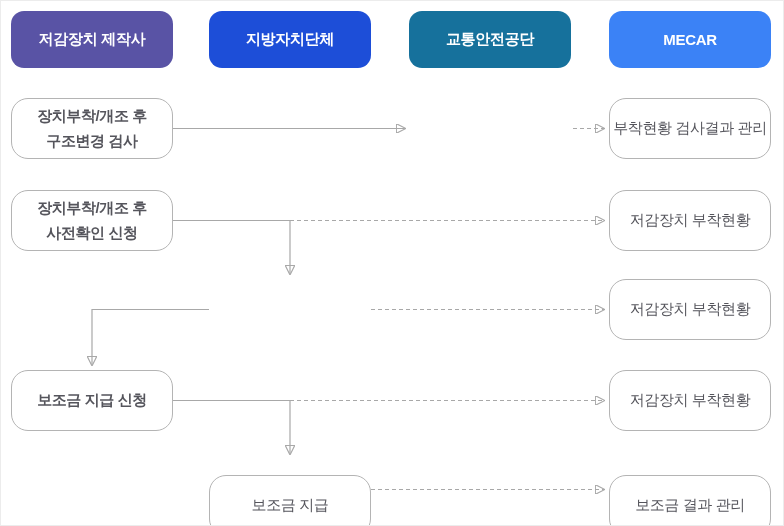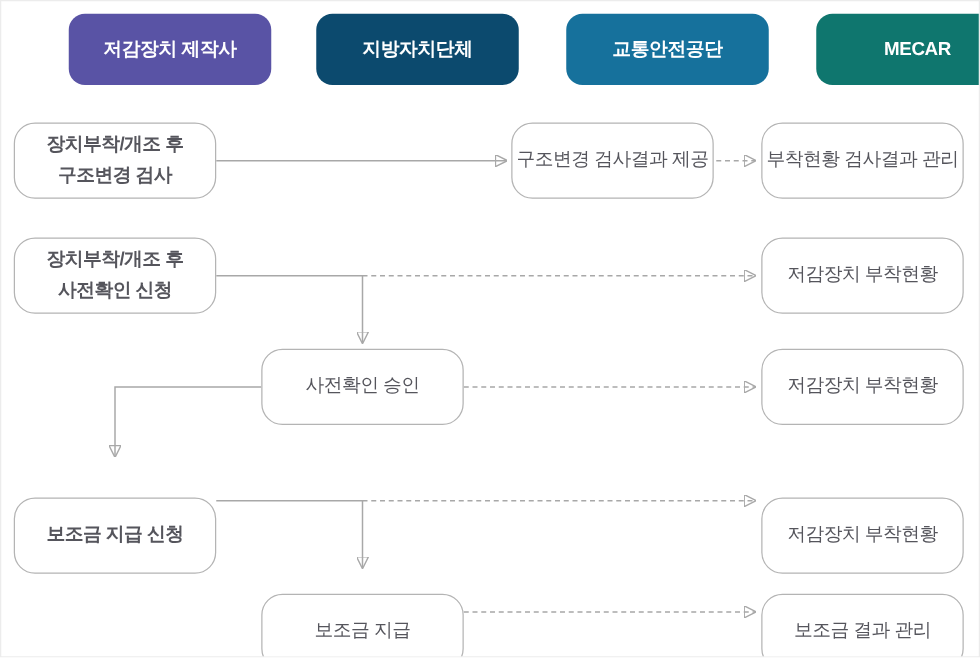--- a/index.html
+++ b/index.html
@@ -9,31 +9,30 @@
     width:784px;height:526px;
     background:#ffffff;
     border:1px solid #ececec;
     box-sizing:border-box;
     overflow:hidden;
   }
   
   .c1{left:10px;font-weight:bold;}  .c2{left:208px;}  .c3{left:408px;}  .c4{left:608px;}
   
   .rh{top:10px;height:57px;}
-  .r1{top:97px;}  .r2{top:189px;}  .r3{top:278px;}  .r4{top:369px;margin-top:28px;}  .r5{top:458px;margin-top:16px;}
+  .r1{top:97px;}  .r2{top:189px;}  .r3{top:278px;}  .r4{top:369px;}  .r5{top:458px;margin-top:16px;}
 
   .header{
     position:absolute;
     width:162px;
     border-radius:13px;
     display:flex;align-items:center;justify-content:center;
     color:#ffffff;
     font-size:15px;font-weight:bold;
     letter-spacing:-0.3px;
-    margin-left:44px;
   }
   .node{
     position:absolute;
     width:162px;height:61px;
     box-sizing:border-box;
     background:#ffffff;
     border:1px solid #b4b4b4;
     border-radius:17px;
     display:flex;align-items:center;justify-content:center;
     text-align:center;
@@ -55,27 +54,27 @@
   svg.connectors path.dashed{stroke-dasharray:4 3;}
 </style>
 </head>
 <body>
 
 <div class="canvas">
 
   <div class="header rh c1" style="background-color: rgb(89, 83, 165);">
     <span>저감장치 제작사</span>
   </div>
-  <div class="header rh c2" style="background-color: #0c4a6e;">
+  <div class="header rh c2" style="background-color: #1d4ed8;">
     <span>지방자치단체</span>
   </div>
   <div class="header rh c3" style="background-color: rgb(22, 113, 156);">
     <span>교통안전공단</span>
   </div>
-  <div class="header rh c4" style="background-color: #0f766e;">
+  <div class="header rh c4" style="background-color: #3b82f6;">
     <span>MECAR</span>
   </div>
 
   <svg class="connectors" width="784" height="526" viewBox="0 0 784 526">
     <defs>
       <marker id="arrow" viewBox="0 0 10 10" refX="9" refY="5" markerWidth="8" markerHeight="8" orient="auto">
         <path d="M0,0 L10,5 L0,10 z" fill="#9a9a9a" stroke="none"></path>
       </marker>
     </defs>
     <path d="M172,127.5 H404" marker-end="url(#arrow)"></path>
@@ -86,38 +85,32 @@
     <path class="dashed" d="M370,308.5 H603" marker-end="url(#arrow)"></path>
     <path d="M172,399.5 H289 V453" marker-end="url(#arrow)"></path>
     <path class="dashed" d="M289,399.5 H603" marker-end="url(#arrow)"></path>
     <path class="dashed" d="M370,488.5 H603" marker-end="url(#arrow)"></path>
   </svg>
 
   <div class="node r1 c1">
     <span class="lbl">장치부착/개조 후
 구조변경 검사</span>
   </div>
-  <div class="node r1 c3">
-    <span class="lbl">구조변경 검사결과 제공</span>
-  </div>
   <div class="node r1 c4">
     <span class="lbl">부착현황 검사결과 관리</span>
   </div>
 
   <div class="node r2 c1">
     <span class="lbl">장치부착/개조 후
 사전확인 신청</span>
   </div>
   <div class="node r2 c4">
     <span class="lbl">저감장치 부착현황</span>
   </div>
 
-  <div class="node r3 c2">
-    <span class="lbl">사전확인 승인</span>
-  </div>
   <div class="node r3 c4">
     <span class="lbl">저감장치 부착현황</span>
   </div>
 
   <div class="node r4 c1">
     <span class="lbl">보조금 지급 신청</span>
   </div>
   <div class="node r4 c4">
     <span class="lbl">저감장치 부착현황</span>
   </div>

